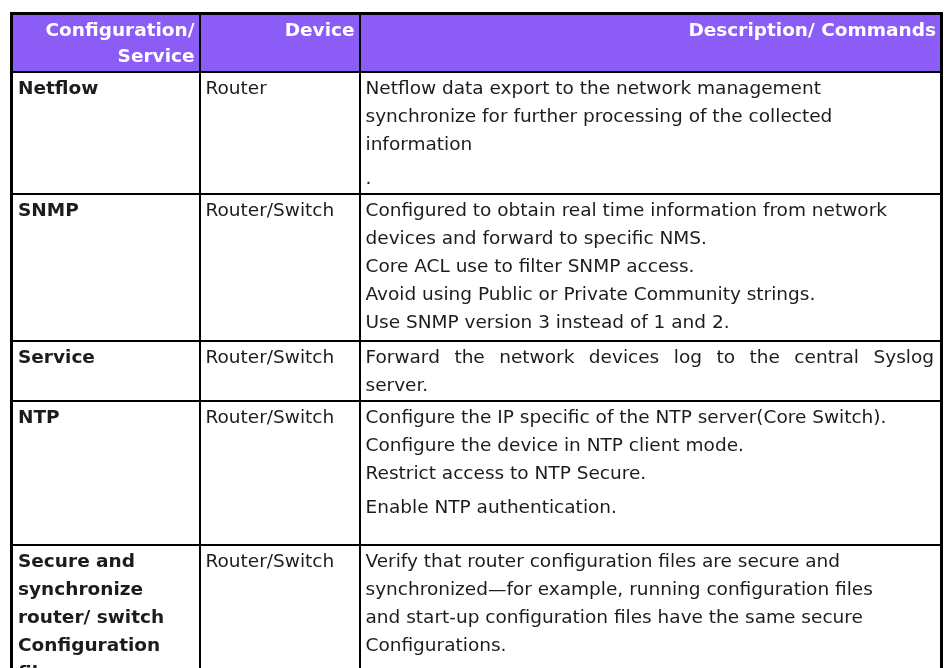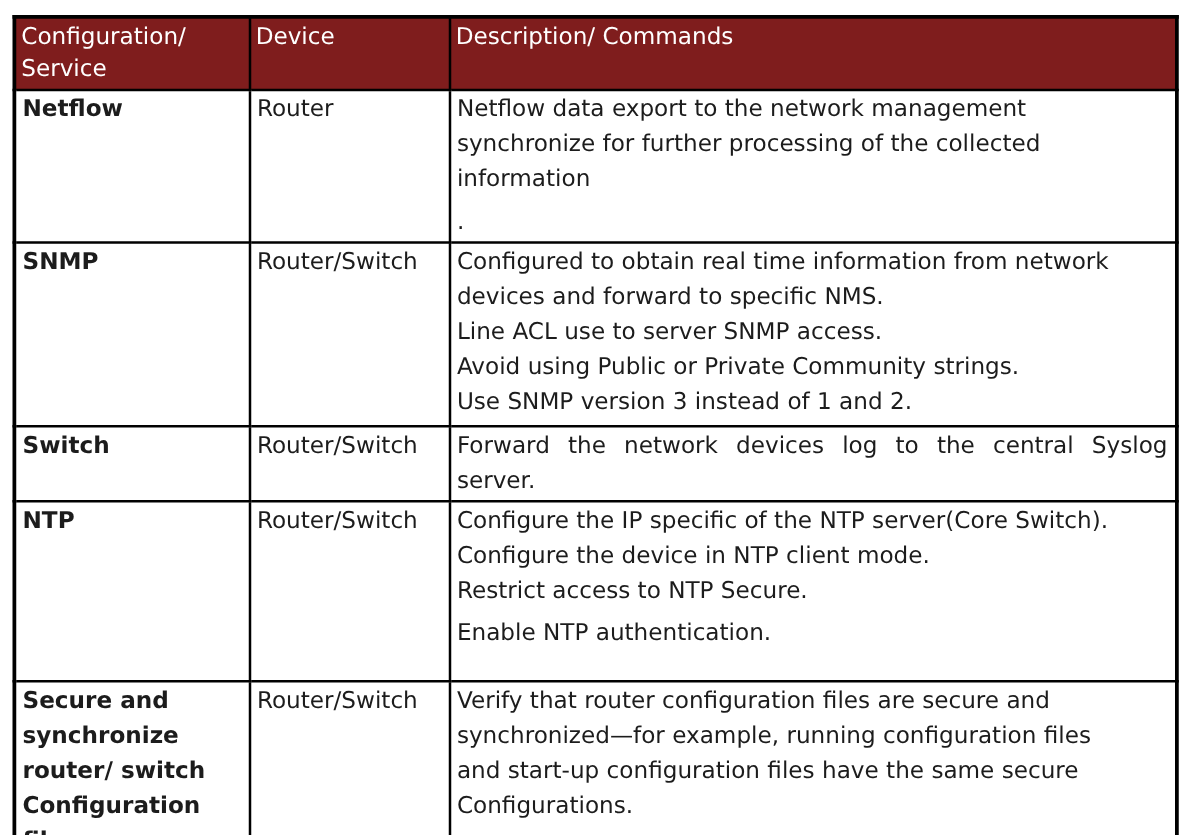--- a/index.html
+++ b/index.html
@@ -24,24 +24,24 @@
     table-layout: fixed;
     border: 3px solid #000000;
     font-size: 18.5px;
     color: #1c1c1c;
   }
   table.cfg-table col.c1 { width: 188px; }
   table.cfg-table col.c2 { width: 160px; }
   table.cfg-table col.c3 { width: 582px; }
 
   table.cfg-table th {
-    background: #7f1d1d;
+    background: #8b5cf6;
     color: #ffffff;
-    font-weight: normal;
-    text-align: left;
+    font-weight: bold;
+    text-align: right;
     vertical-align: top;
     line-height: 26px;
     padding: 2px 4px;
     border: 2px solid #000000;
     height: 52px;
   }
   table.cfg-table td {
     border: 2px solid #000000;
     vertical-align: top;
     padding: 1px 6px 1px 5px;
@@ -98,28 +98,28 @@
       <tr class="row-snmp">
         <td class="col-service">
           <div>SNMP</div>
         </td>
         <td class="col-device">
           <div>Router/Switch</div>
         </td>
         <td class="col-desc">
           <div class="line">Configured to obtain real time information from network</div>
           <div class="line">devices and forward to specific NMS.</div>
-          <div class="line">Line ACL use to server SNMP access.</div>
+          <div class="line">Core ACL use to filter SNMP access.</div>
           <div class="line">Avoid using Public or Private Community strings.</div>
           <div class="line">Use SNMP version 3 instead of 1 and 2.</div>
         </td>
       </tr>
       <tr class="row-syslog">
         <td class="col-service">
-          <div>Switch</div>
+          <div>Service</div>
         </td>
         <td class="col-device">
           <div>Router/Switch</div>
         </td>
         <td class="col-desc">
           <div class="line jl">Forward the network devices log to the central Syslog</div>
           <div class="line">server.</div>
         </td>
       </tr>
       <tr class="row-ntp">

